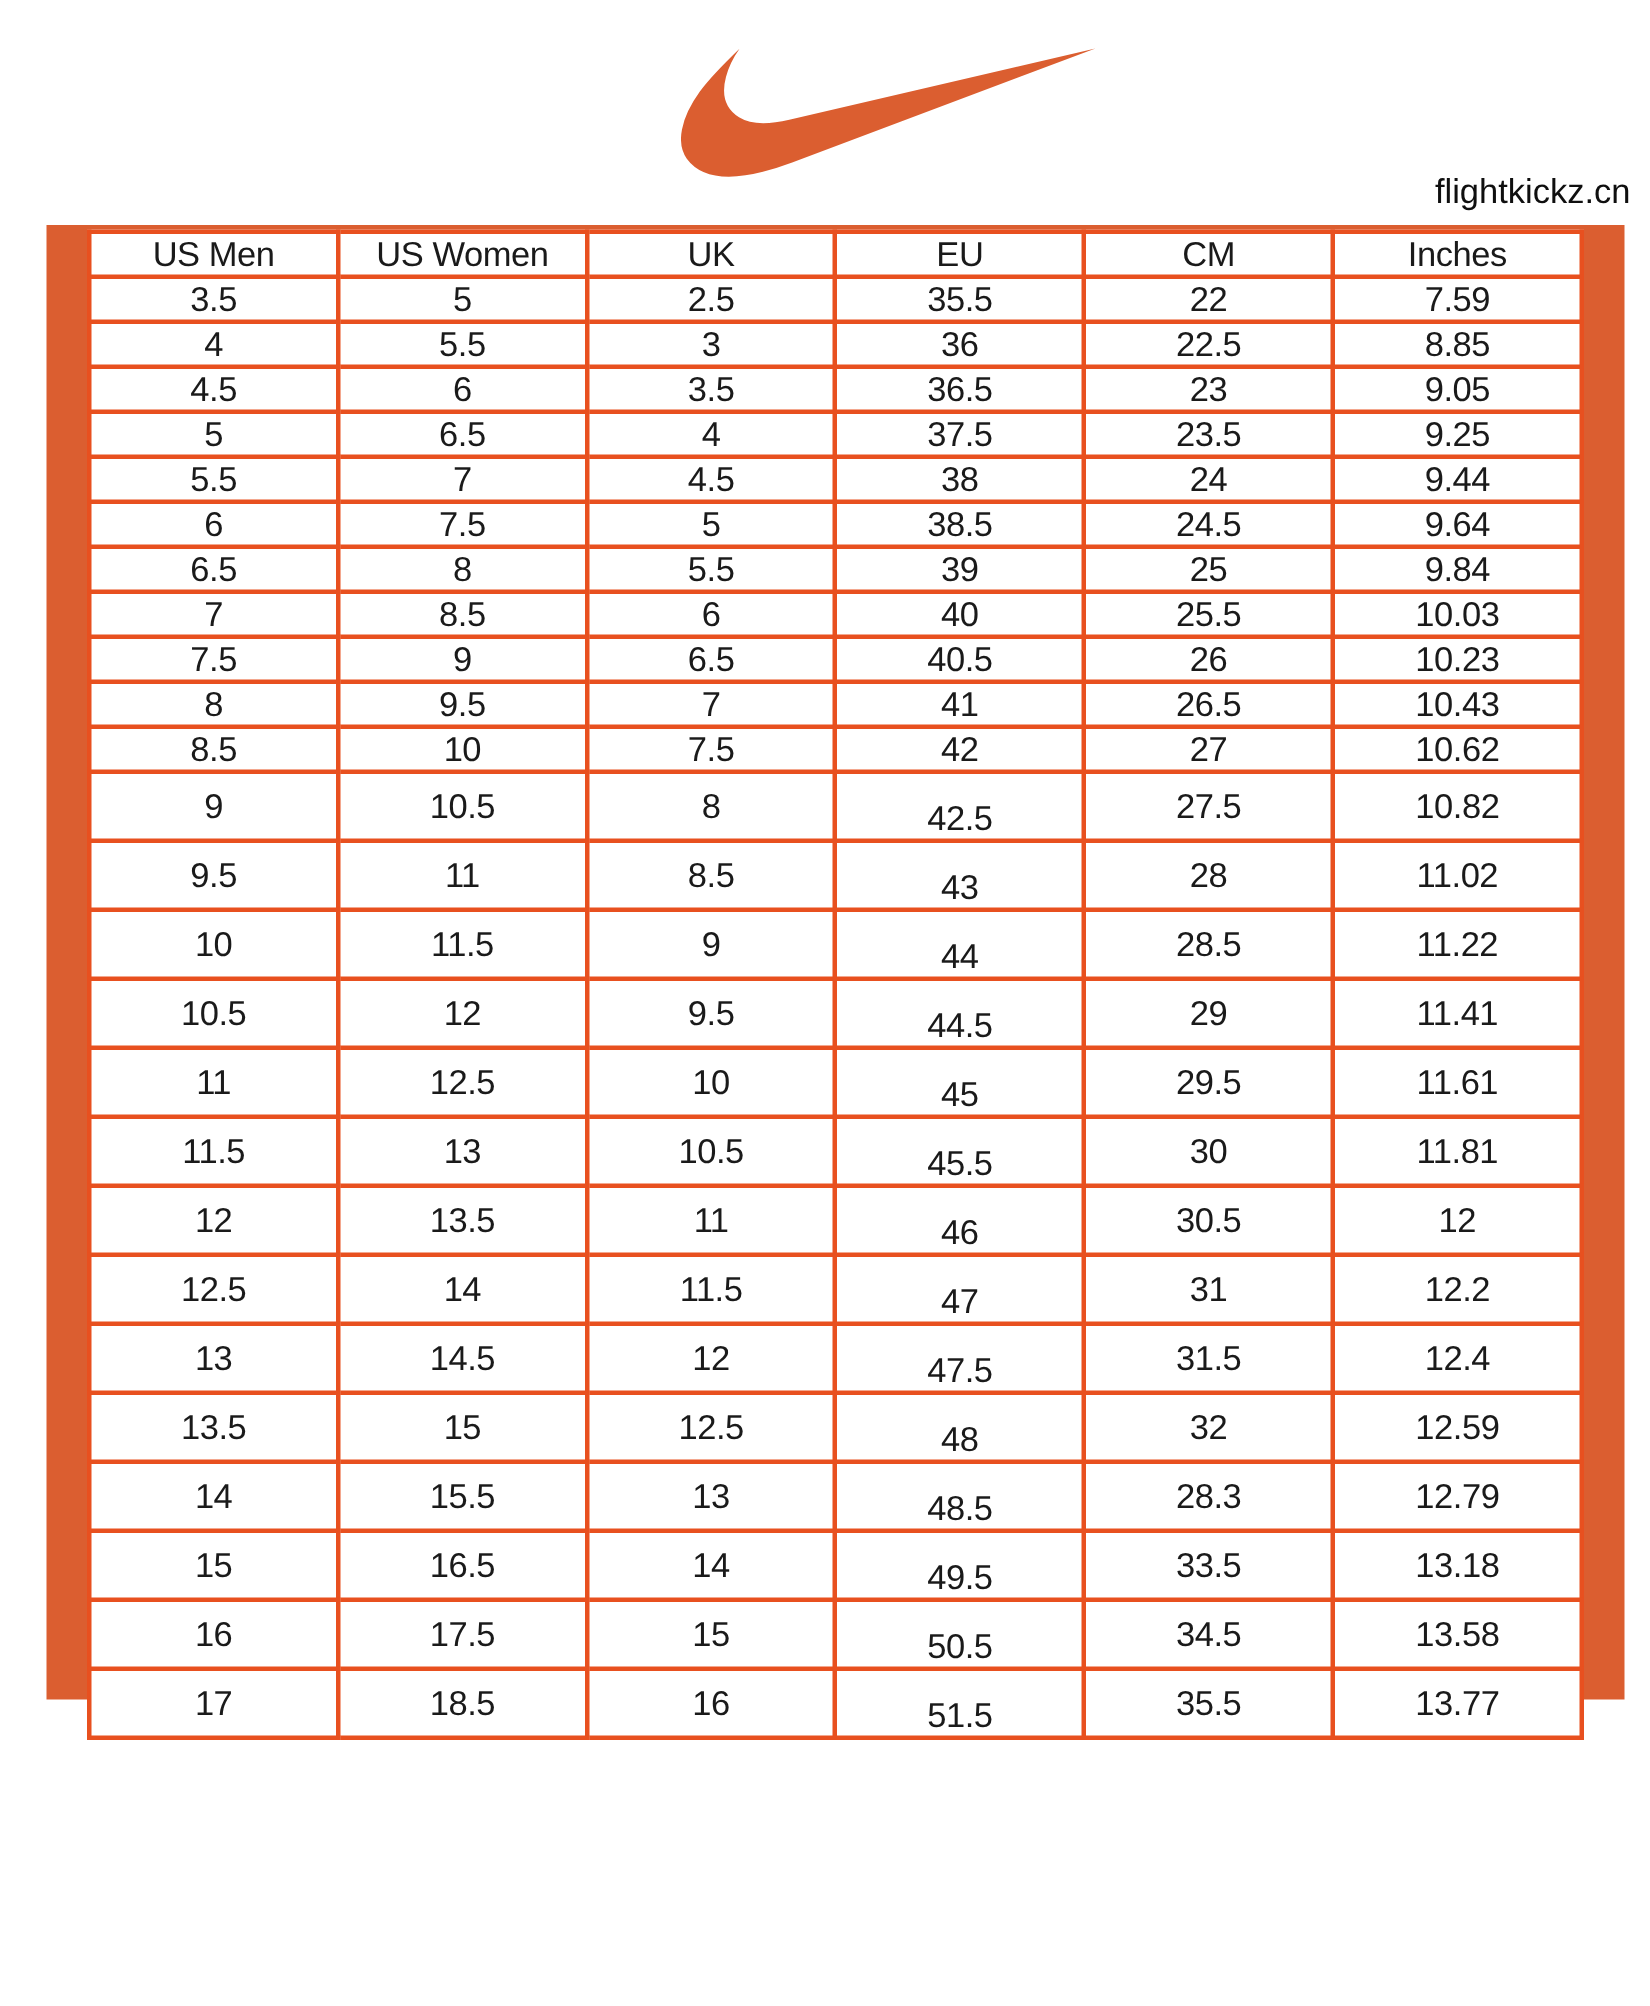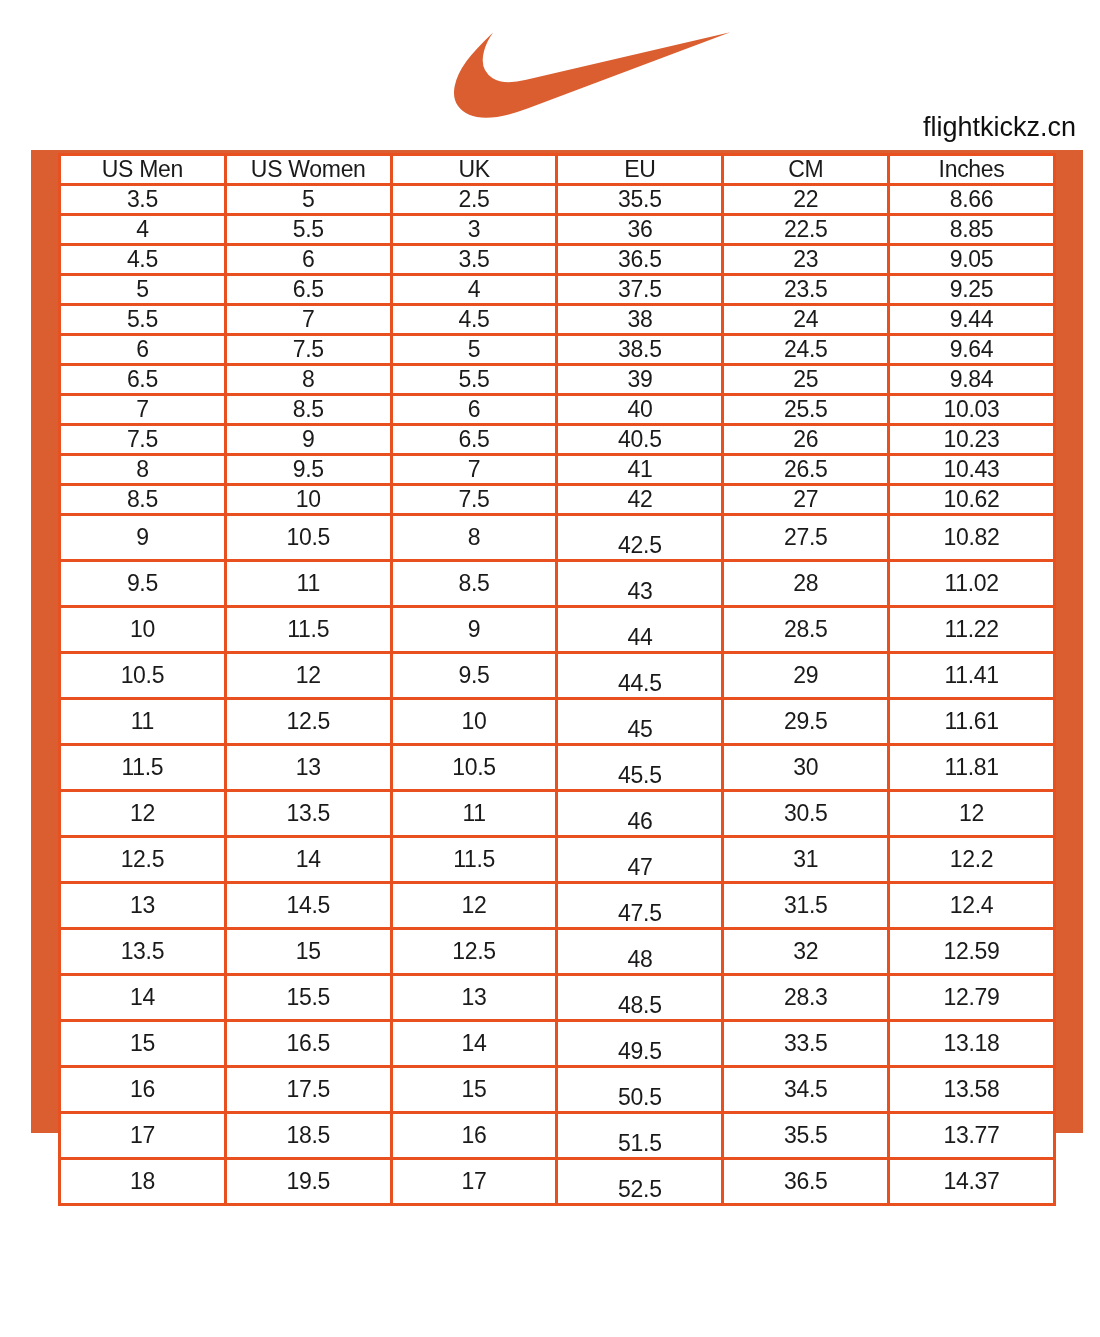--- a/index.html
+++ b/index.html
@@ -17,22 +17,22 @@
   .page{position:relative;width:1100px;height:1337px;background:#fff;}
 
   .swoosh{
     position:absolute;left:454px;top:18px;
     width:278px;height:114px;
     display:block;
   }
   .swoosh path{fill:var(--accent);}
 
   .watermark{
-    position:absolute;top:113px;right:24px;
-    font-size:27px;line-height:28px;
+    position:absolute;top:113px;right:13px;
+    font-size:23px;line-height:28px;
     color:#0f0f0f;
     font-weight:500;
     letter-spacing:0px;
   }
 
   .table-frame{
     position:absolute;left:31px;top:150px;
     width:1052px;height:983px;
     background:var(--accent);
     box-sizing:border-box;
@@ -84,21 +84,21 @@
             <th>Inches</th>
           </tr>
       </thead>
       <tbody id="table-body">
           <tr>
             <td>3.5</td>
             <td>5</td>
             <td>2.5</td>
             <td>35.5</td>
             <td>22</td>
-            <td>8.66</td>
+            <td>7.59</td>
           </tr>
           <tr>
             <td>4</td>
             <td>5.5</td>
             <td>3</td>
             <td>36</td>
             <td>22.5</td>
             <td>8.85</td>
           </tr>
           <tr>
@@ -278,25 +278,17 @@
             <td>13.58</td>
           </tr>
           <tr>
             <td>17</td>
             <td>18.5</td>
             <td>16</td>
             <td class="eu-raised">51.5</td>
             <td>35.5</td>
             <td>13.77</td>
           </tr>
-          <tr>
-            <td>18</td>
-            <td>19.5</td>
-            <td>17</td>
-            <td class="eu-raised">52.5</td>
-            <td>36.5</td>
-            <td>14.37</td>
-          </tr>
         </tbody>
     </table>
   </div>
 
 </div>
 
 </body></html>

